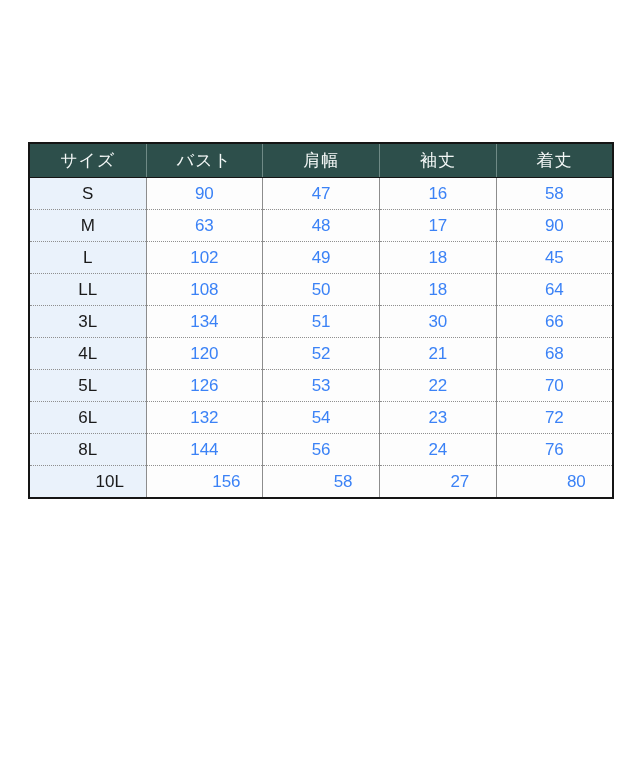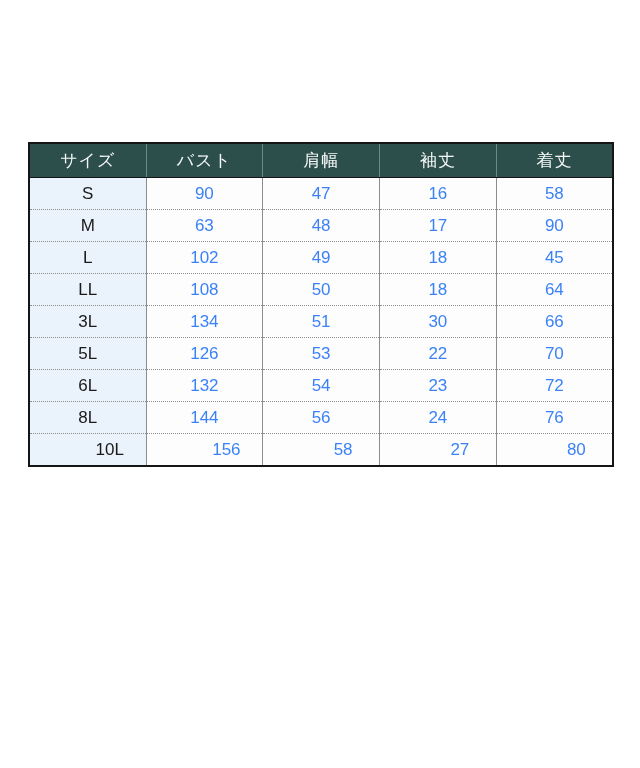--- a/index.html
+++ b/index.html
@@ -139,20 +139,27 @@
           <td>64</td>
         </tr>
         <tr class="data-row">
           <td class="size-cell">3L</td>
           <td>134</td>
           <td>51</td>
           <td>30</td>
           <td>66</td>
         </tr>
         <tr class="data-row">
+          <td class="size-cell">4L</td>
+          <td>120</td>
+          <td>52</td>
+          <td>21</td>
+          <td>68</td>
+        </tr>
+        <tr class="data-row">
           <td class="size-cell">5L</td>
           <td>126</td>
           <td>53</td>
           <td>22</td>
           <td>70</td>
         </tr>
         <tr class="data-row">
           <td class="size-cell">6L</td>
           <td>132</td>
           <td>54</td>

